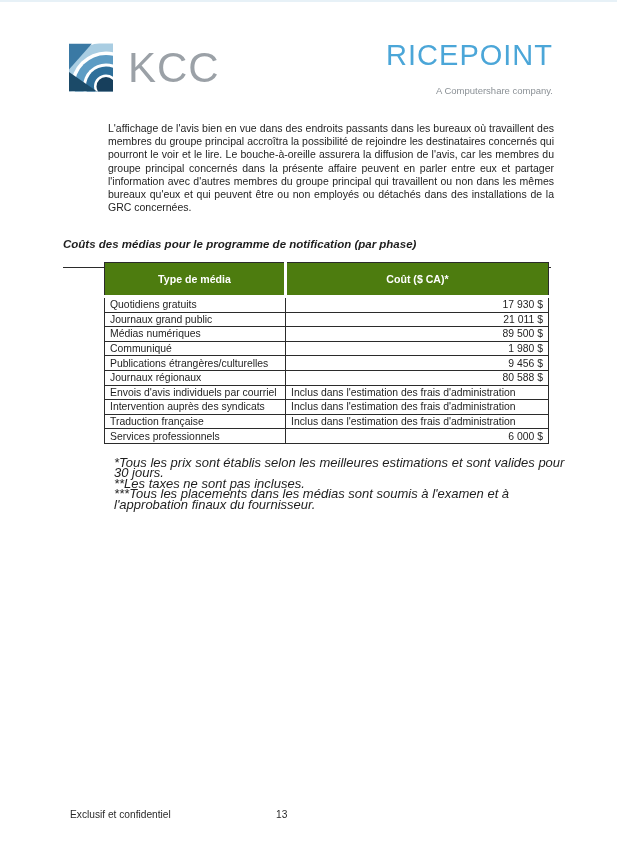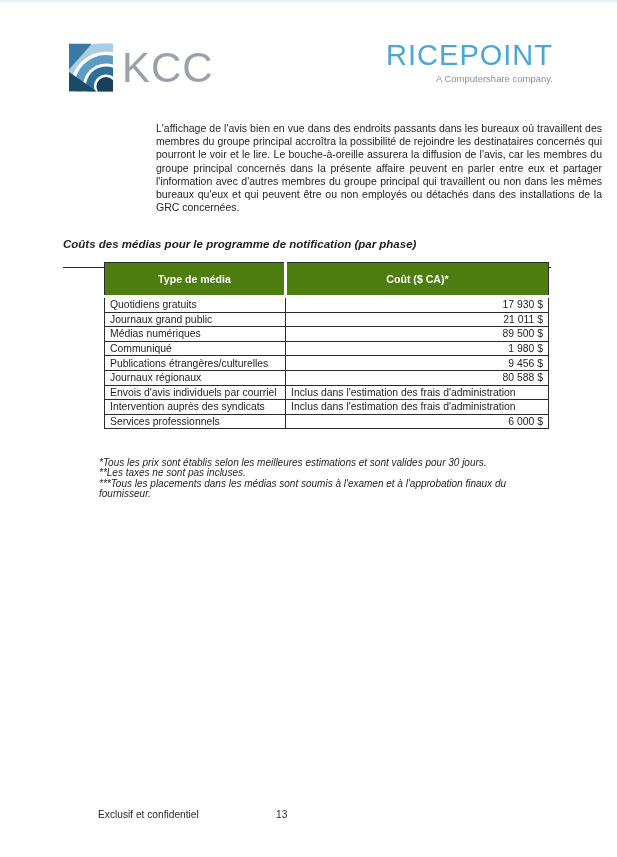--- a/index.html
+++ b/index.html
@@ -17,38 +17,38 @@
   }
   
   .kcc-logo{
     position:absolute;left:69px;top:43px;
     display:flex;align-items:center;
   }
   .kcc-icon{width:44px;height:49px;display:block;}
   .kcc-text{
     font-size:42px;line-height:49px;
     color:#9ba1a7;letter-spacing:1px;
-    margin-left:9px;font-weight:400;
+    margin-left:15px;font-weight:400;
   }
   .ricepoint-logo{
     position:absolute;right:64px;top:40px;
     text-align:right;
   }
   .ricepoint-text{
     font-size:29px;line-height:31px;
     color:#4ba6d8;letter-spacing:1px;font-weight:400;
   }
   .ricepoint-tagline{
-    font-size:9.5px;color:#8b9196;margin-top:2px;
+    font-size:9.5px;color:#8b9196;margin-top:14px;
   }
   
   .intro-paragraph{
     position:absolute;left:108px;top:122px;width:446px;
     font-size:10.5px;line-height:13.2px;
-    text-align:justify;color:#1e1e1e;margin-left:48px;
+    text-align:justify;color:#1e1e1e;
   }
   
   .section-title{
     position:absolute;left:63px;top:238px;width:488px;
     font-size:11.5px;font-weight:bold;font-style:italic;
     padding-bottom:17px;
     border-bottom:1.6px solid #2b2b2b;
     color:#1e1e1e;
   }
   
@@ -71,28 +71,28 @@
   .media-table td{
     border:1px solid #2b2b2b;
     height:13.6px;line-height:13px;
     padding:0 5px;white-space:nowrap;overflow:hidden;
   }
   .media-table td.label{text-align:left;}
   .media-table td.value-right{text-align:right;}
   .media-table td.value-left{text-align:left;}
   
   .footnotes{
-    position:absolute;left:99px;top:458px;width:460px;
-    font-size:10px;font-style:italic;line-height:10.4px;
+    position:absolute;left:114px;top:458px;width:460px;
+    font-size:13px;font-style:italic;line-height:10.4px;
     color:#1e1e1e;
   }
   
   .footer-confidential{
     position:absolute;left:70px;top:809px;
-    font-size:10.2px;color:#2a2a2a;margin-left:28px;
+    font-size:10.2px;color:#2a2a2a;
   }
   .footer-pagenum{
     position:absolute;left:276px;top:809px;
     font-size:10.2px;color:#2a2a2a;
   }
 </style>
 </head>
 <body>
 
 <div class="page">
@@ -167,20 +167,24 @@
       </tr>
       <tr>
         <td class="label">Envois d'avis individuels par courriel</td>
         <td class="value-left">Inclus dans l'estimation des frais d'administration</td>
       </tr>
       <tr>
         <td class="label">Intervention auprès des syndicats</td>
         <td class="value-left">Inclus dans l'estimation des frais d'administration</td>
       </tr>
       <tr>
+        <td class="label">Traduction française</td>
+        <td class="value-left">Inclus dans l'estimation des frais d'administration</td>
+      </tr>
+      <tr>
         <td class="label">Services professionnels</td>
         <td class="value-right">6 000 $</td>
       </tr>
     </tbody>
   </table>
 
   <div class="footnotes">
     <div>*Tous les prix sont établis selon les meilleures estimations et sont valides pour 30 jours.</div>
     <div>**Les taxes ne sont pas incluses.</div>
     <div>***Tous les placements dans les médias sont soumis à l'examen et à l'approbation finaux du fournisseur.</div>

